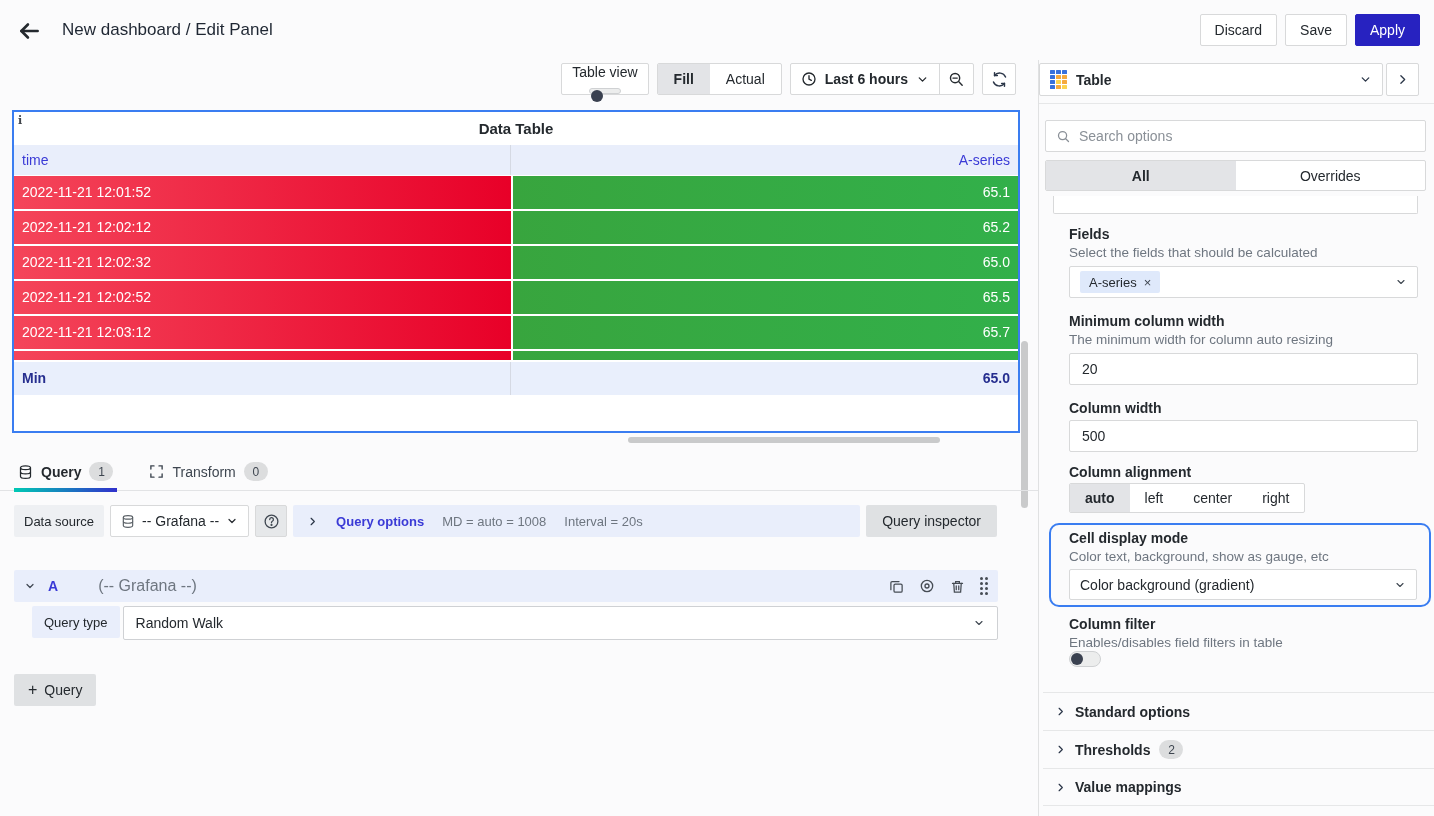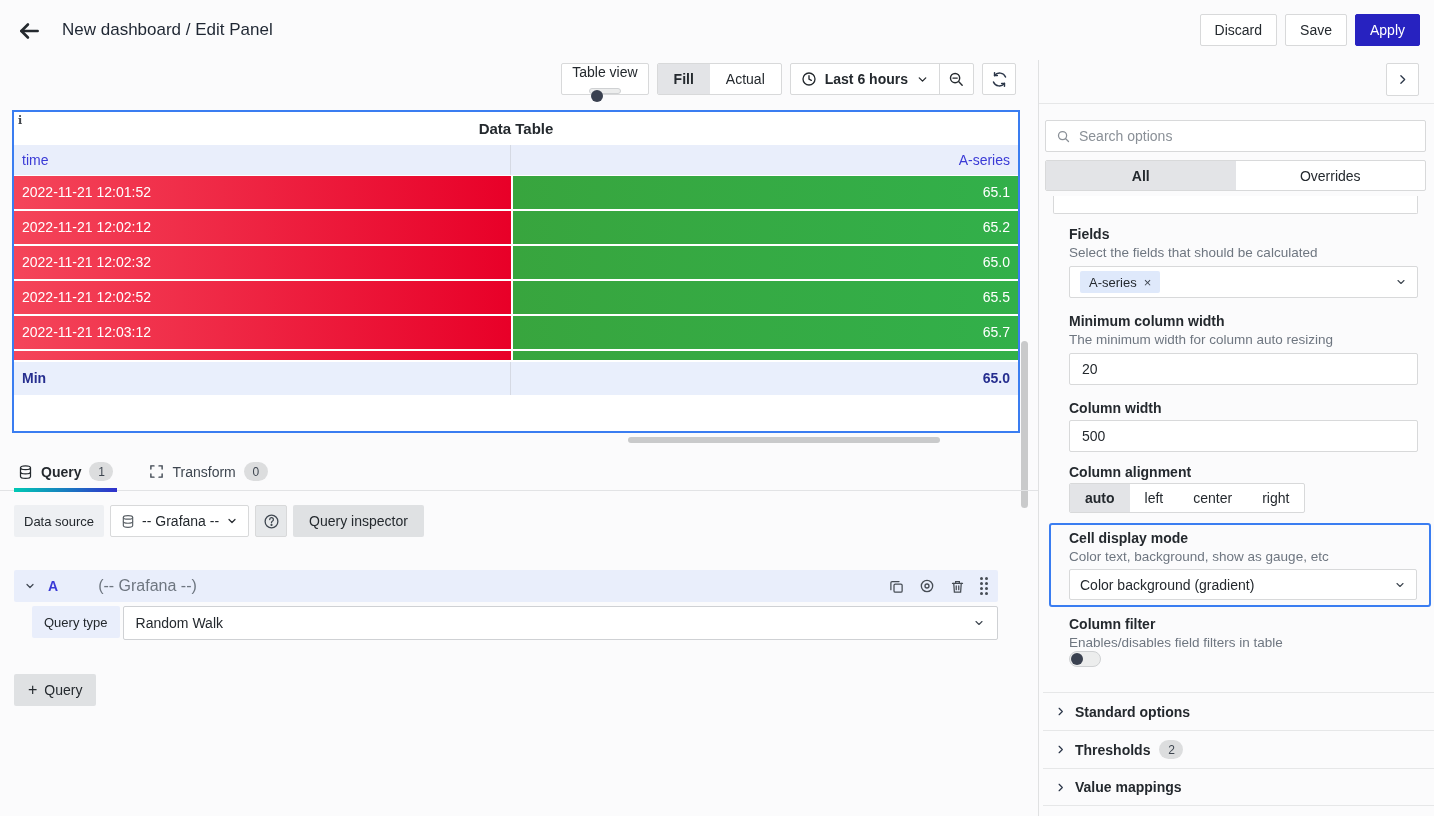--- a/index.html
+++ b/index.html
@@ -122,21 +122,21 @@
   .opt-select { position:absolute; left:30px; width:349px; height:32px; background:#fff; border:1px solid var(--border); border-radius:2px; display:flex; align-items:center; padding:0 10px; cursor:pointer; }
   .opt-select .sel-text { font-size:14px; }
   .opt-select .chev, .qtype-select .chev { margin-left:auto; }
   .field-tag { display:flex; align-items:center; gap:7px; height:22px; padding:0 9px; background:#dfe9fb; border-radius:2px; font-size:13px; color:#24292e; }
   .tag-x { font-size:13px; color:#3e4650; cursor:pointer; }
 
   .align-group { position:absolute; left:30px; top:423px; height:30px; display:flex; border:1px solid var(--border); border-radius:2px; background:#fff; overflow:hidden; }
   .align-btn { height:100%; padding:0 15px; border:none; background:transparent; font-family:inherit; font-size:14px; color:#24292e; cursor:pointer; }
   .align-btn.selected { background:#e3e4e7; font-weight:700; }
 
-  .highlight-box { position:absolute; left:10px; top:463px; width:382px; height:84px; border:2px solid var(--accent); border-radius:3px; }
+  .highlight-box { position:absolute; left:10px; top:463px; width:382px; height:84px; border:2px solid var(--accent); border-radius:10px; }
   .highlight-box .opt-label { left:18px; top:5px; }
   .highlight-box .opt-desc { left:18px; top:24px; }
   .highlight-box .opt-select { left:18px; top:44px; width:348px; height:31px; }
 
   .filter-toggle { position:absolute; left:30px; top:591px; }
   .sections { position:absolute; left:4px; top:632px; width:396px; }
   .section-row { height:38px; display:flex; align-items:center; gap:9px; padding-left:12px; border-top:1px solid #e6e7e8; cursor:pointer; }
   .section-row:last-child { border-bottom:1px solid #e6e7e8; }
   .section-label { font-size:14px; font-weight:700; color:#24292e; }
   .chev { color:#2b3648; }
@@ -287,20 +287,30 @@
         </svg>
     </span>
   </div>
   <div class="help-btn">
     <svg width="17" height="17" viewBox="0 0 24 24" fill="none" stroke="#3e4650" stroke-width="1.8">
         <circle cx="12" cy="12" r="9"></circle>
         <path d="M9.5 9.2a2.6 2.6 0 1 1 3.7 2.4c-.8.4-1.2.9-1.2 1.7v.4" stroke-linecap="round"></path>
         <circle cx="12" cy="16.8" r="0.6" fill="#3e4650"></circle>
       </svg>
   </div>
+  <div class="qopts-bar">
+    <span class="chev">
+      <svg width="11" height="11" viewBox="0 0 24 24" fill="none" stroke="#2b3648" stroke-width="2.6" stroke-linecap="round" stroke-linejoin="round">
+          <path d="M9 5l7 7-7 7"></path>
+        </svg>
+    </span>
+    <span class="qopts-title">Query options</span>
+    <span class="qopts-stat">MD = auto = 1008</span>
+    <span class="qopts-stat">Interval = 20s</span>
+  </div>
   <button class="qinspector">Query inspector</button>
 </div>
 
 <div class="query-row">
   <span class="chev">
     <svg width="12" height="12" viewBox="0 0 24 24" fill="none" stroke="#3e4650" stroke-width="2.4" stroke-linecap="round" stroke-linejoin="round">
         <path d="M6 9l6 6 6-6"></path>
       </svg>
   </span>
   <span class="q-ref">A</span>
@@ -350,20 +360,42 @@
     </span>
   </div>
 </div>
 
 <button class="add-query">
   <span class="plus">+</span>
   <span>Query</span>
 </button>
 
 <div class="sidebar">
+  <div class="viz-select">
+    <span class="tbl-icon">
+      <i style="background:#3871dc"></i>
+        <i style="background:#3871dc"></i>
+        <i style="background:#3871dc"></i>
+      <i style="background:#3871dc"></i>
+        <i style="background:#f5a93d"></i>
+        <i style="background:#f5a93d"></i>
+      <i style="background:#3871dc"></i>
+        <i style="background:#fbd34e"></i>
+        <i style="background:#f5a93d"></i>
+      <i style="background:#3871dc"></i>
+        <i style="background:#f5a93d"></i>
+        <i style="background:#fbd34e"></i>
+    </span>
+    <span class="viz-name">Table</span>
+    <span class="chev">
+      <svg width="13" height="13" viewBox="0 0 24 24" fill="none" stroke="#2b3648" stroke-width="2.4" stroke-linecap="round" stroke-linejoin="round">
+          <path d="M6 9l6 6 6-6"></path>
+        </svg>
+    </span>
+  </div>
   <div class="collapse-btn">
     <svg width="13" height="13" viewBox="0 0 24 24" fill="none" stroke="#2b3648" stroke-width="2.4" stroke-linecap="round" stroke-linejoin="round">
         <path d="M9 5l7 7-7 7"></path>
       </svg>
   </div>
   <div class="sb-divider-top"></div>
 
   <div class="search-box">
     <span>
       <svg width="15" height="15" viewBox="0 0 24 24" fill="none" stroke="#8a9097" stroke-width="2" stroke-linecap="round">

